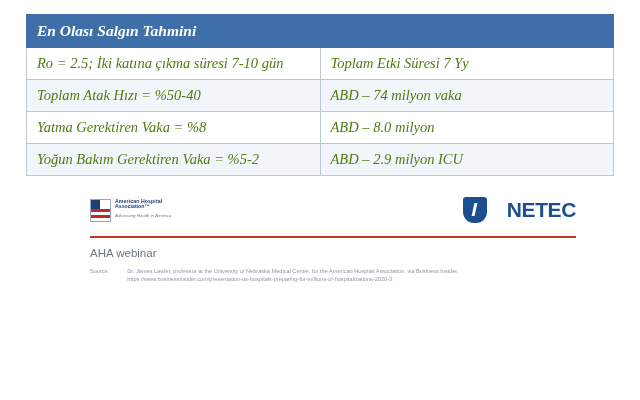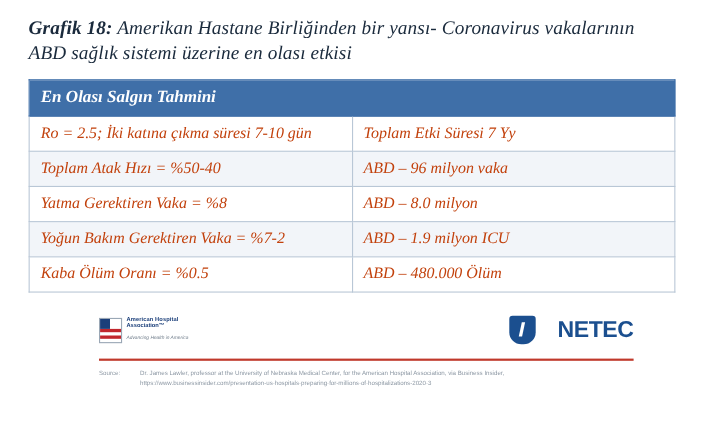--- a/index.html
+++ b/index.html
@@ -46,21 +46,21 @@
     text-align: left;
     font-weight: bold;
     font-style: italic;
     font-size: 15.5px;
     padding: 7px 10px;
     border: 1px solid #3f6fa8;
   }
   table.matrix td {
     padding: 7px 10px;
     border: 1px solid #b9c7d6;
-    color: #c2410c;
+    color: #4d7c0f;
     background: #ffffff;
     white-space: nowrap;
     overflow: hidden;
     text-overflow: ellipsis;
   }
   table.matrix tr:nth-child(even) td {
     background: #f2f5f9;
   }
   .footer {
     margin-top: 14px;
@@ -184,50 +184,43 @@
     line-height: 1.5;
   }
   .source .lbl { flex: none; }
   .source .body { max-width: 430px; }
 </style>
 </head>
 <body>
 
 <div class="page">
 
-  <p class="title">
-    <span class="lead">Grafik 18:</span><span> Amerikan Hastane Birliğinden bir yansı- Coronavirus vakalarının ABD sağlık sistemi üzerine en olası etkisi</span>
-  </p>
 
   <table class="matrix">
     <thead>
       <tr>
         <th colspan="2">En Olası Salgın Tahmini</th>
       </tr>
     </thead>
     <tbody>
       <tr>
         <td>Ro = 2.5; İki katına çıkma süresi 7-10 gün</td>
         <td>Toplam Etki Süresi 7 Yy</td>
       </tr>
       <tr>
         <td>Toplam Atak Hızı = %50-40</td>
-        <td>ABD – 96 milyon vaka</td>
+        <td>ABD – 74 milyon vaka</td>
       </tr>
       <tr>
         <td>Yatma Gerektiren Vaka = %8</td>
         <td>ABD – 8.0 milyon</td>
       </tr>
       <tr>
-        <td>Yoğun Bakım Gerektiren Vaka = %7-2</td>
-        <td>ABD – 1.9 milyon ICU</td>
-      </tr>
-      <tr>
-        <td>Kaba Ölüm Oranı = %0.5</td>
-        <td>ABD – 480.000 Ölüm</td>
+        <td>Yoğun Bakım Gerektiren Vaka = %5-2</td>
+        <td>ABD – 2.9 milyon ICU</td>
       </tr>
     </tbody>
   </table>
 
   <div class="footer">
 
     <div class="logos">
       <div class="aha">
         <span class="aha-mark">
           <span class="bar-red"></span>
@@ -242,20 +235,21 @@
       </div>
 
       <div class="netec">
         <span class="netec-shield"></span>
         <span class="netec-word">NETEC</span>
       </div>
     </div>
 
     <div class="rule"></div>
 
+    <div class="webinar">AHA webinar</div>
 
     <div class="source">
       <span class="lbl">Source:</span>
       <span class="body">Dr. James Lawler, professor at the University of Nebraska Medical Center, for the American Hospital Association, via Business Insider, https://www.businessinsider.com/presentation-us-hospitals-preparing-for-millions-of-hospitalizations-2020-3</span>
     </div>
 
   </div>
 </div>
 
 </body></html>

